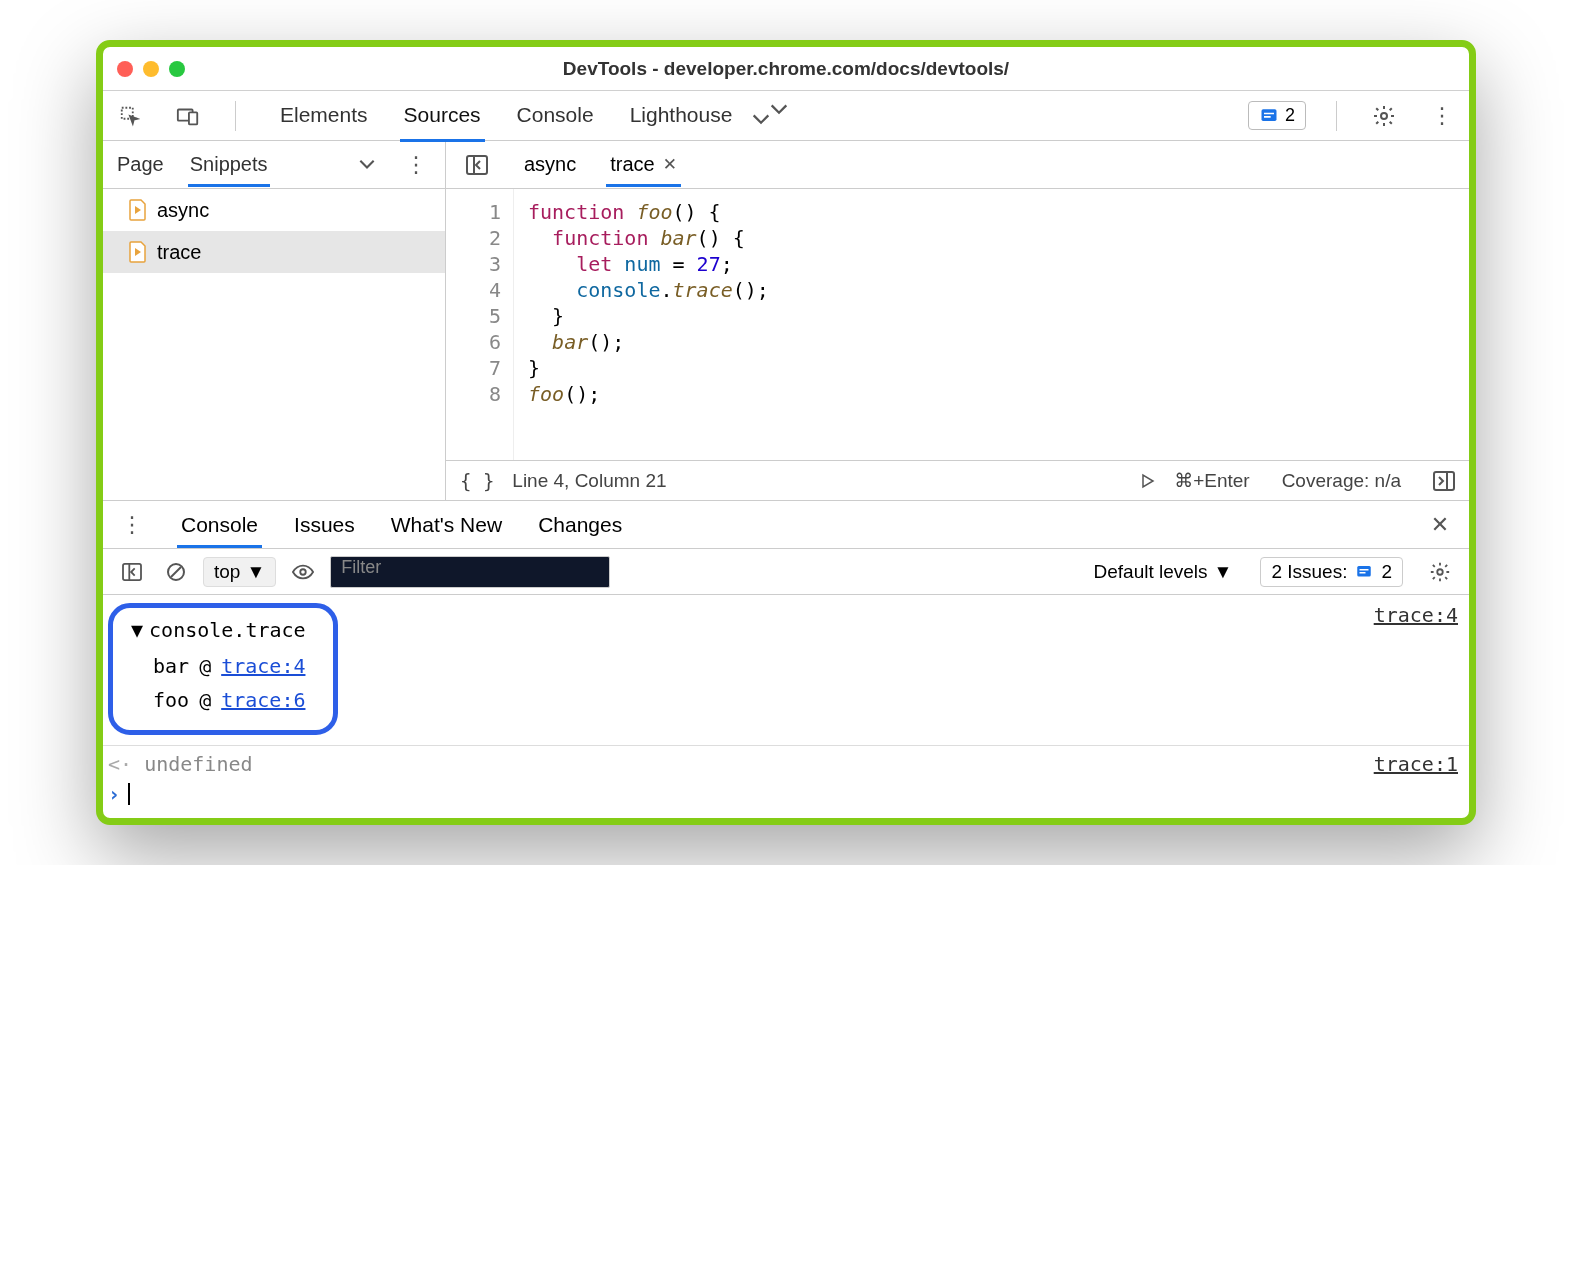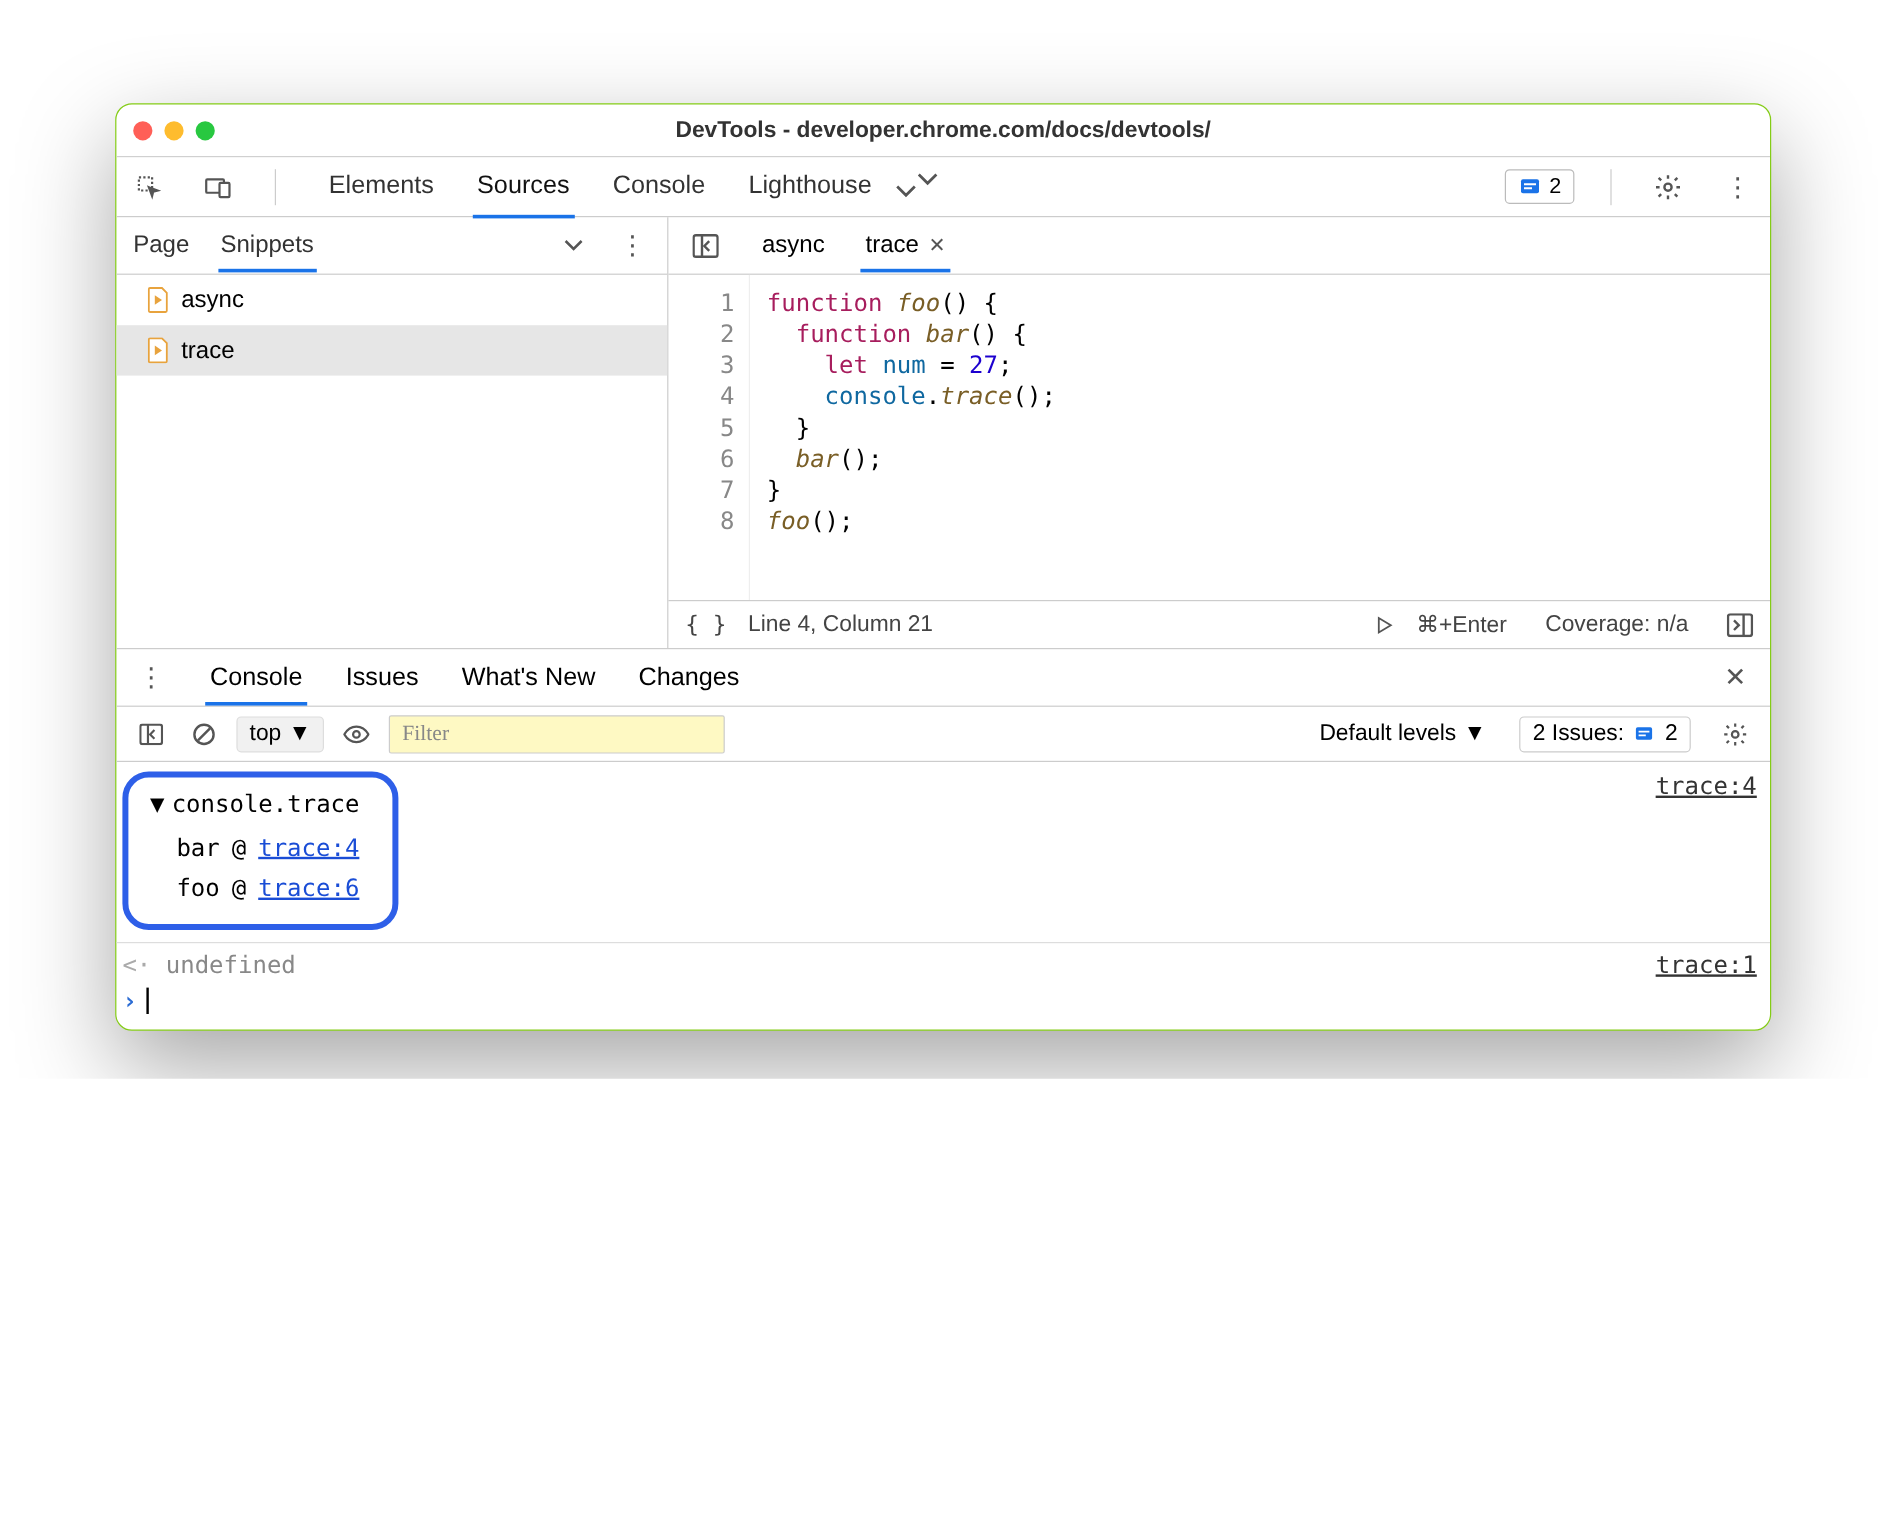--- a/index.html
+++ b/index.html
@@ -8,24 +8,23 @@
   background: #fff;
   display: flex;
   justify-content: center;
   align-items: flex-start;
   padding: 40px;
 }
 .window {
   width: 1380px;
   background: #fff;
   border-radius: 14px;
-  border: 1px solid #84cc16;
+  border: 7px solid #84cc16;
   box-shadow: 0 30px 80px rgba(0,0,0,0.35);
   overflow: hidden;
-  margin-top: 46px;
 }
 
 .titlebar {
   height: 44px;
   display: flex;
   align-items: center;
   padding: 0 14px;
   border-bottom: 1px solid #d0d0d0;
   position: relative;
 }
@@ -41,21 +40,21 @@
 .divider-v { width:1px; height:30px; background:#ccc; margin:0 6px;}
 .tabs-top { display:flex; gap:28px; font-size:21px; color:#333; align-items:center; padding-left:10px;}
 .tab-top { padding:9px 4px 10px; cursor:pointer; position:relative; }
 .tab-top.active { color:#111;}
 .tab-top.active::after { content:""; position:absolute; left:0; right:0; bottom:-5px; height:3px; background:#1a73e8;}
 .spacer { flex:1;}
 .issues-pill { display:flex; align-items:center; gap:6px; border:1px solid #bbb; border-radius:4px; padding:3px 10px; font-size:18px; cursor:pointer;}
 .issues-pill svg { color:#1a73e8;}
 
 .mid { display:flex; height:360px; border-bottom:1px solid #ccc;}
-.left { width:460px; border-right:1px solid #ccc; display:flex; flex-direction:column;}
+.left { width:343px; border-right:1px solid #ccc; display:flex; flex-direction:column;}
 .left-tabs { height:48px; display:flex; align-items:center; gap:22px; padding:0 12px; border-bottom:1px solid #ccc; font-size:20px;}
 .left-tab { padding:10px 2px; cursor:pointer; position:relative; color:#333;}
 .left-tab.active::after { content:""; position:absolute; left:0; right:0; bottom:-1px; height:3px; background:#1a73e8;}
 .new-snippet { height:46px; display:flex; align-items:center; gap:10px; padding:0 12px; font-size:20px; color:#333; border-bottom:1px solid #e0e0e0; cursor:pointer;}
 .file-item { height:42px; display:flex; align-items:center; gap:10px; padding:0 26px; font-size:20px; cursor:pointer;}
 .file-item.selected { background:#e6e6e6;}
 .snippet-icon { width:18px; height:22px; display:inline-flex;}
 .right { flex:1; display:flex; flex-direction:column;}
 .editor-tabs { height:48px; display:flex; align-items:center; gap:26px; padding:0 14px; border-bottom:1px solid #ccc; font-size:20px;}
 .editor-tab { display:flex; align-items:center; gap:8px; padding:10px 4px; cursor:pointer; position:relative;}
@@ -70,21 +69,21 @@
 .num { color:#1c00cf;}
 .id { color:#0f68a0;}
 .statusbar { height:40px; border-top:1px solid #ccc; display:flex; align-items:center; gap:18px; padding:0 14px; font-size:19px; color:#444;}
 .statusbar .sp { flex:1;}
 
 .drawer-tabs { height:48px; display:flex; align-items:center; gap:28px; padding:0 12px; border-bottom:1px solid #ccc; font-size:21px;}
 .drawer-tab { padding:10px 4px; cursor:pointer; position:relative;}
 .drawer-tab.active::after { content:""; position:absolute; left:0; right:0; bottom:-1px; height:3px; background:#1a73e8;}
 .console-toolbar { height:46px; display:flex; align-items:center; gap:10px; padding:0 12px; border-bottom:1px solid #ccc; font-size:19px;}
 .ctx-btn { display:flex; align-items:center; gap:6px; padding:3px 10px; border-radius:4px; background:#f1f1f1; border:1px solid #ddd; cursor:pointer;}
-.filter-input { flex:0 0 280px; border:1px solid #ccc; height:32px; padding:0 10px; font-size:18px; border-radius:2px; color:#888; background:#fef9c3; display:flex; align-items:center;font-family:Liberation Serif, serif;}
+.filter-input { flex:0 0 280px; border:1px solid #ccc; height:32px; padding:0 10px; font-size:18px; border-radius:2px; color:#888; background:#0f172a; display:flex; }
 .levels-btn { display:flex; align-items:center; gap:6px; cursor:pointer;}
 .issues-link { display:flex; align-items:center; gap:8px; border:1px solid #ccc; padding:3px 10px; border-radius:4px; cursor:pointer;}
 .console-body { font-family: ui-monospace, Menlo, Consolas, monospace; font-size:20px; padding:8px 5px 12px; }
 .trace-box { border:5px solid #2e5fe8; border-radius:22px; padding:10px 18px 12px; display:inline-block; }
 .trace-row { display:flex; align-items:center; gap:0;}
 .trace-table td { padding:4px 8px 4px 0; white-space:nowrap;}
 .src-link { color:#1a4dd6; text-decoration:underline; cursor:pointer; }
 .src-right { float:right; color:#333; text-decoration:underline; cursor:pointer; margin-right:6px;}
 .row-sep { border-top:1px solid #ddd; margin:10px -14px 6px;}
 .ret-row { color:#888;}

